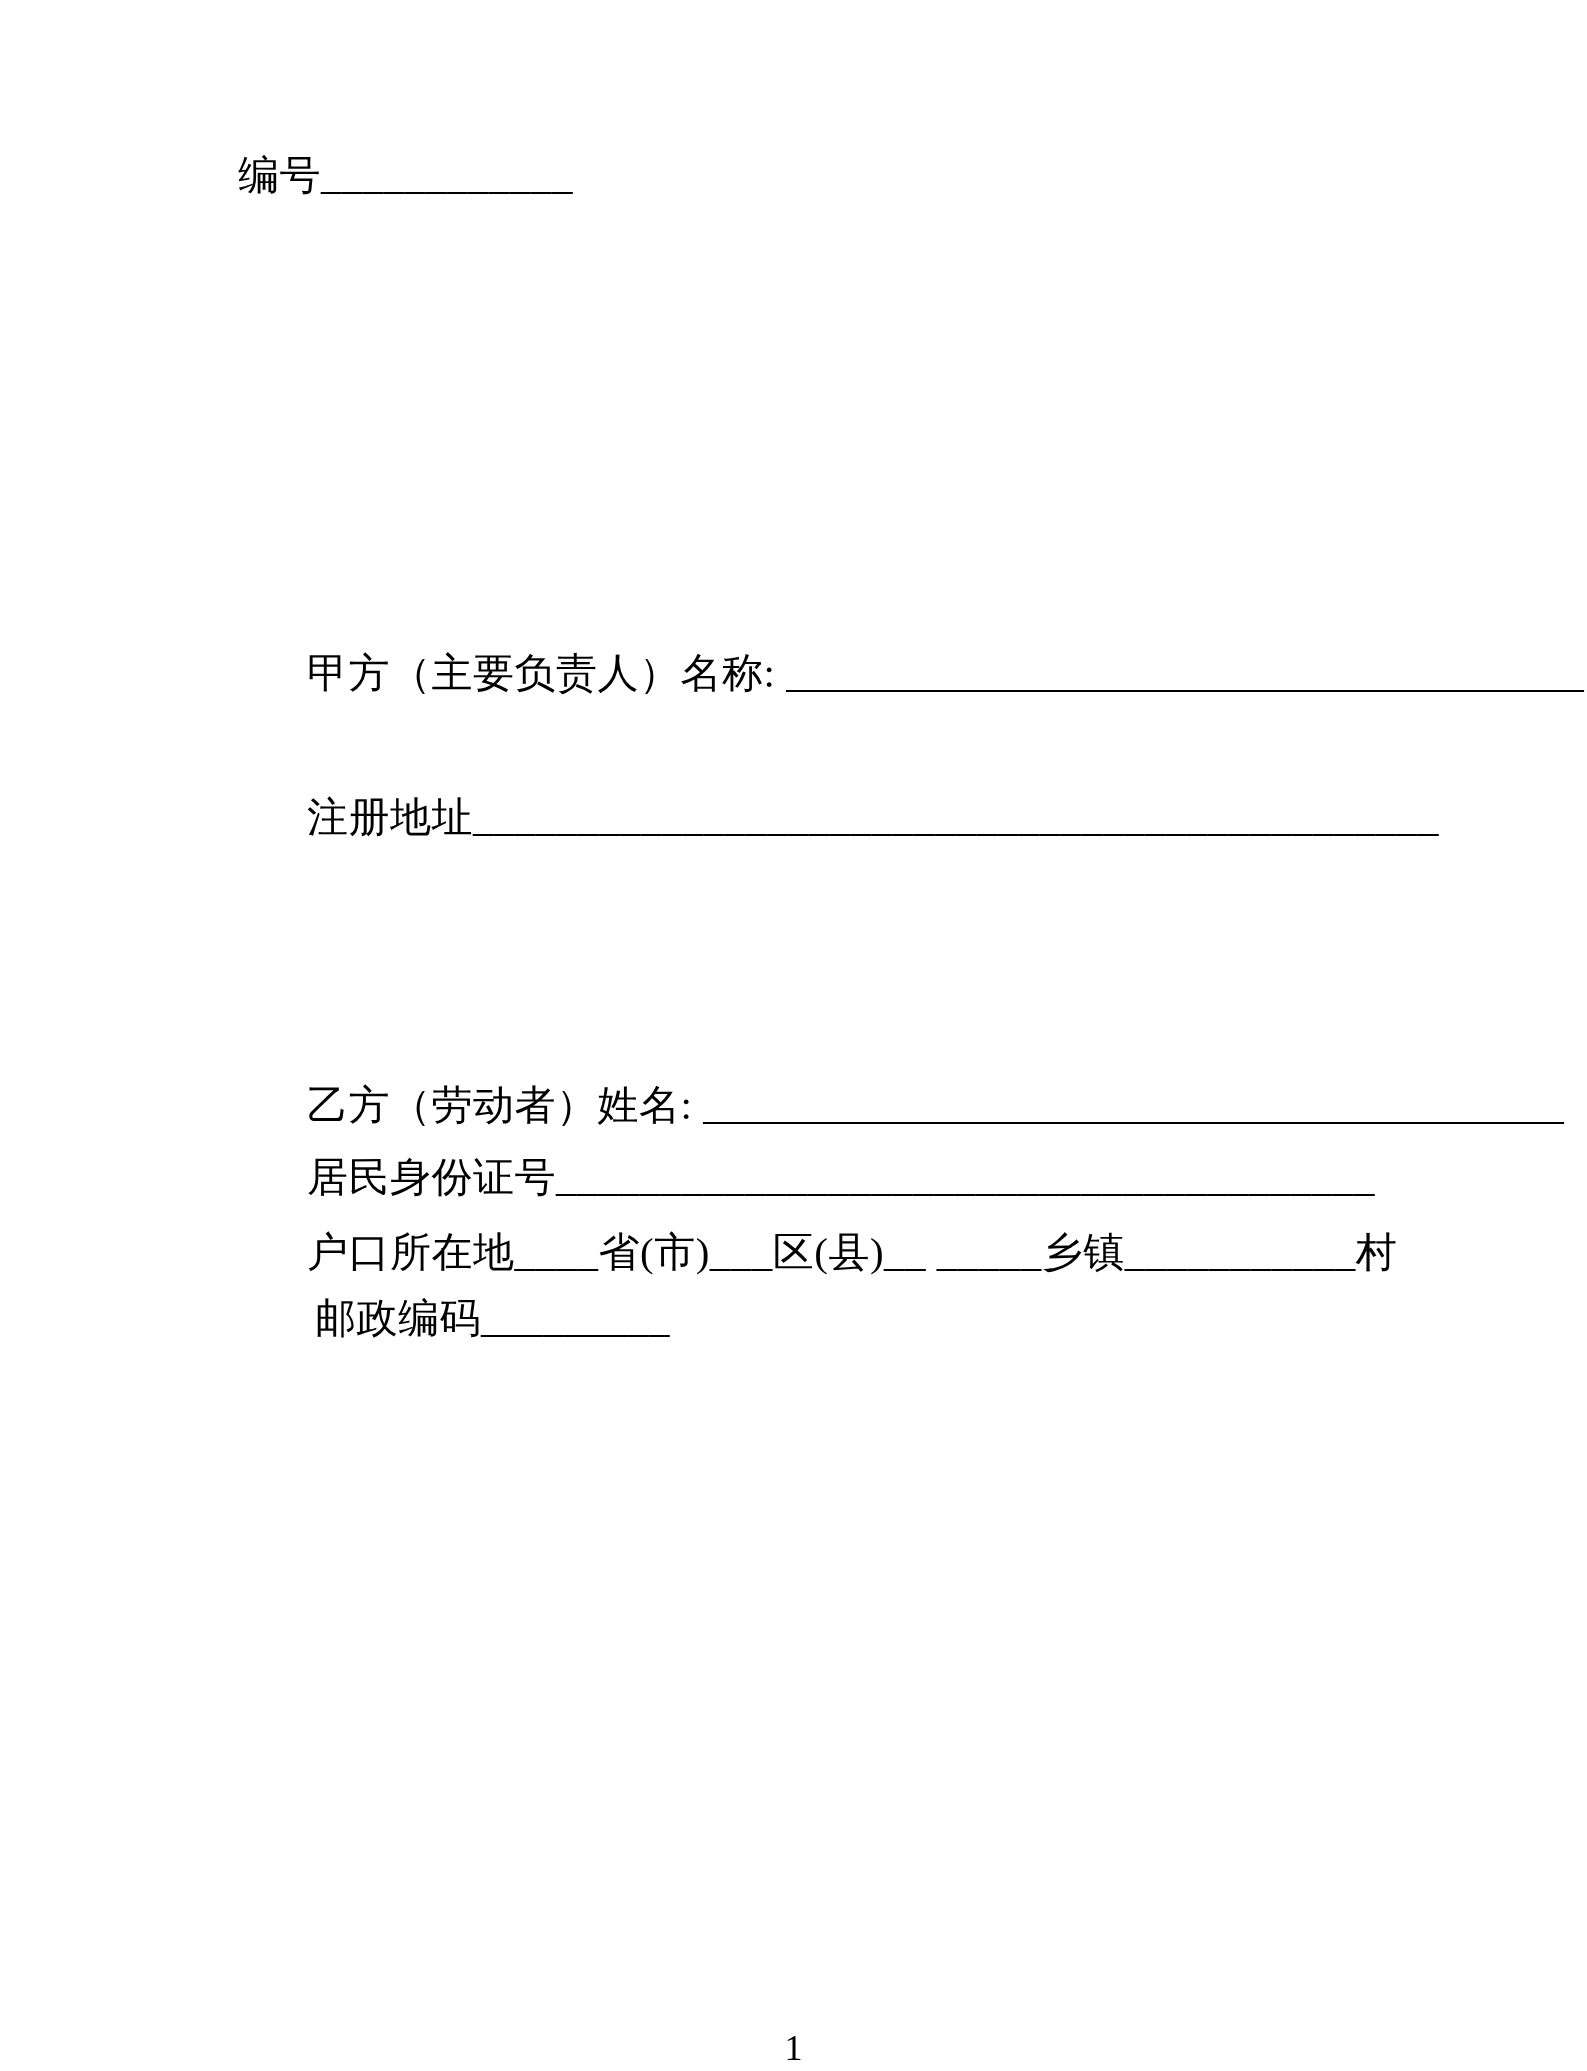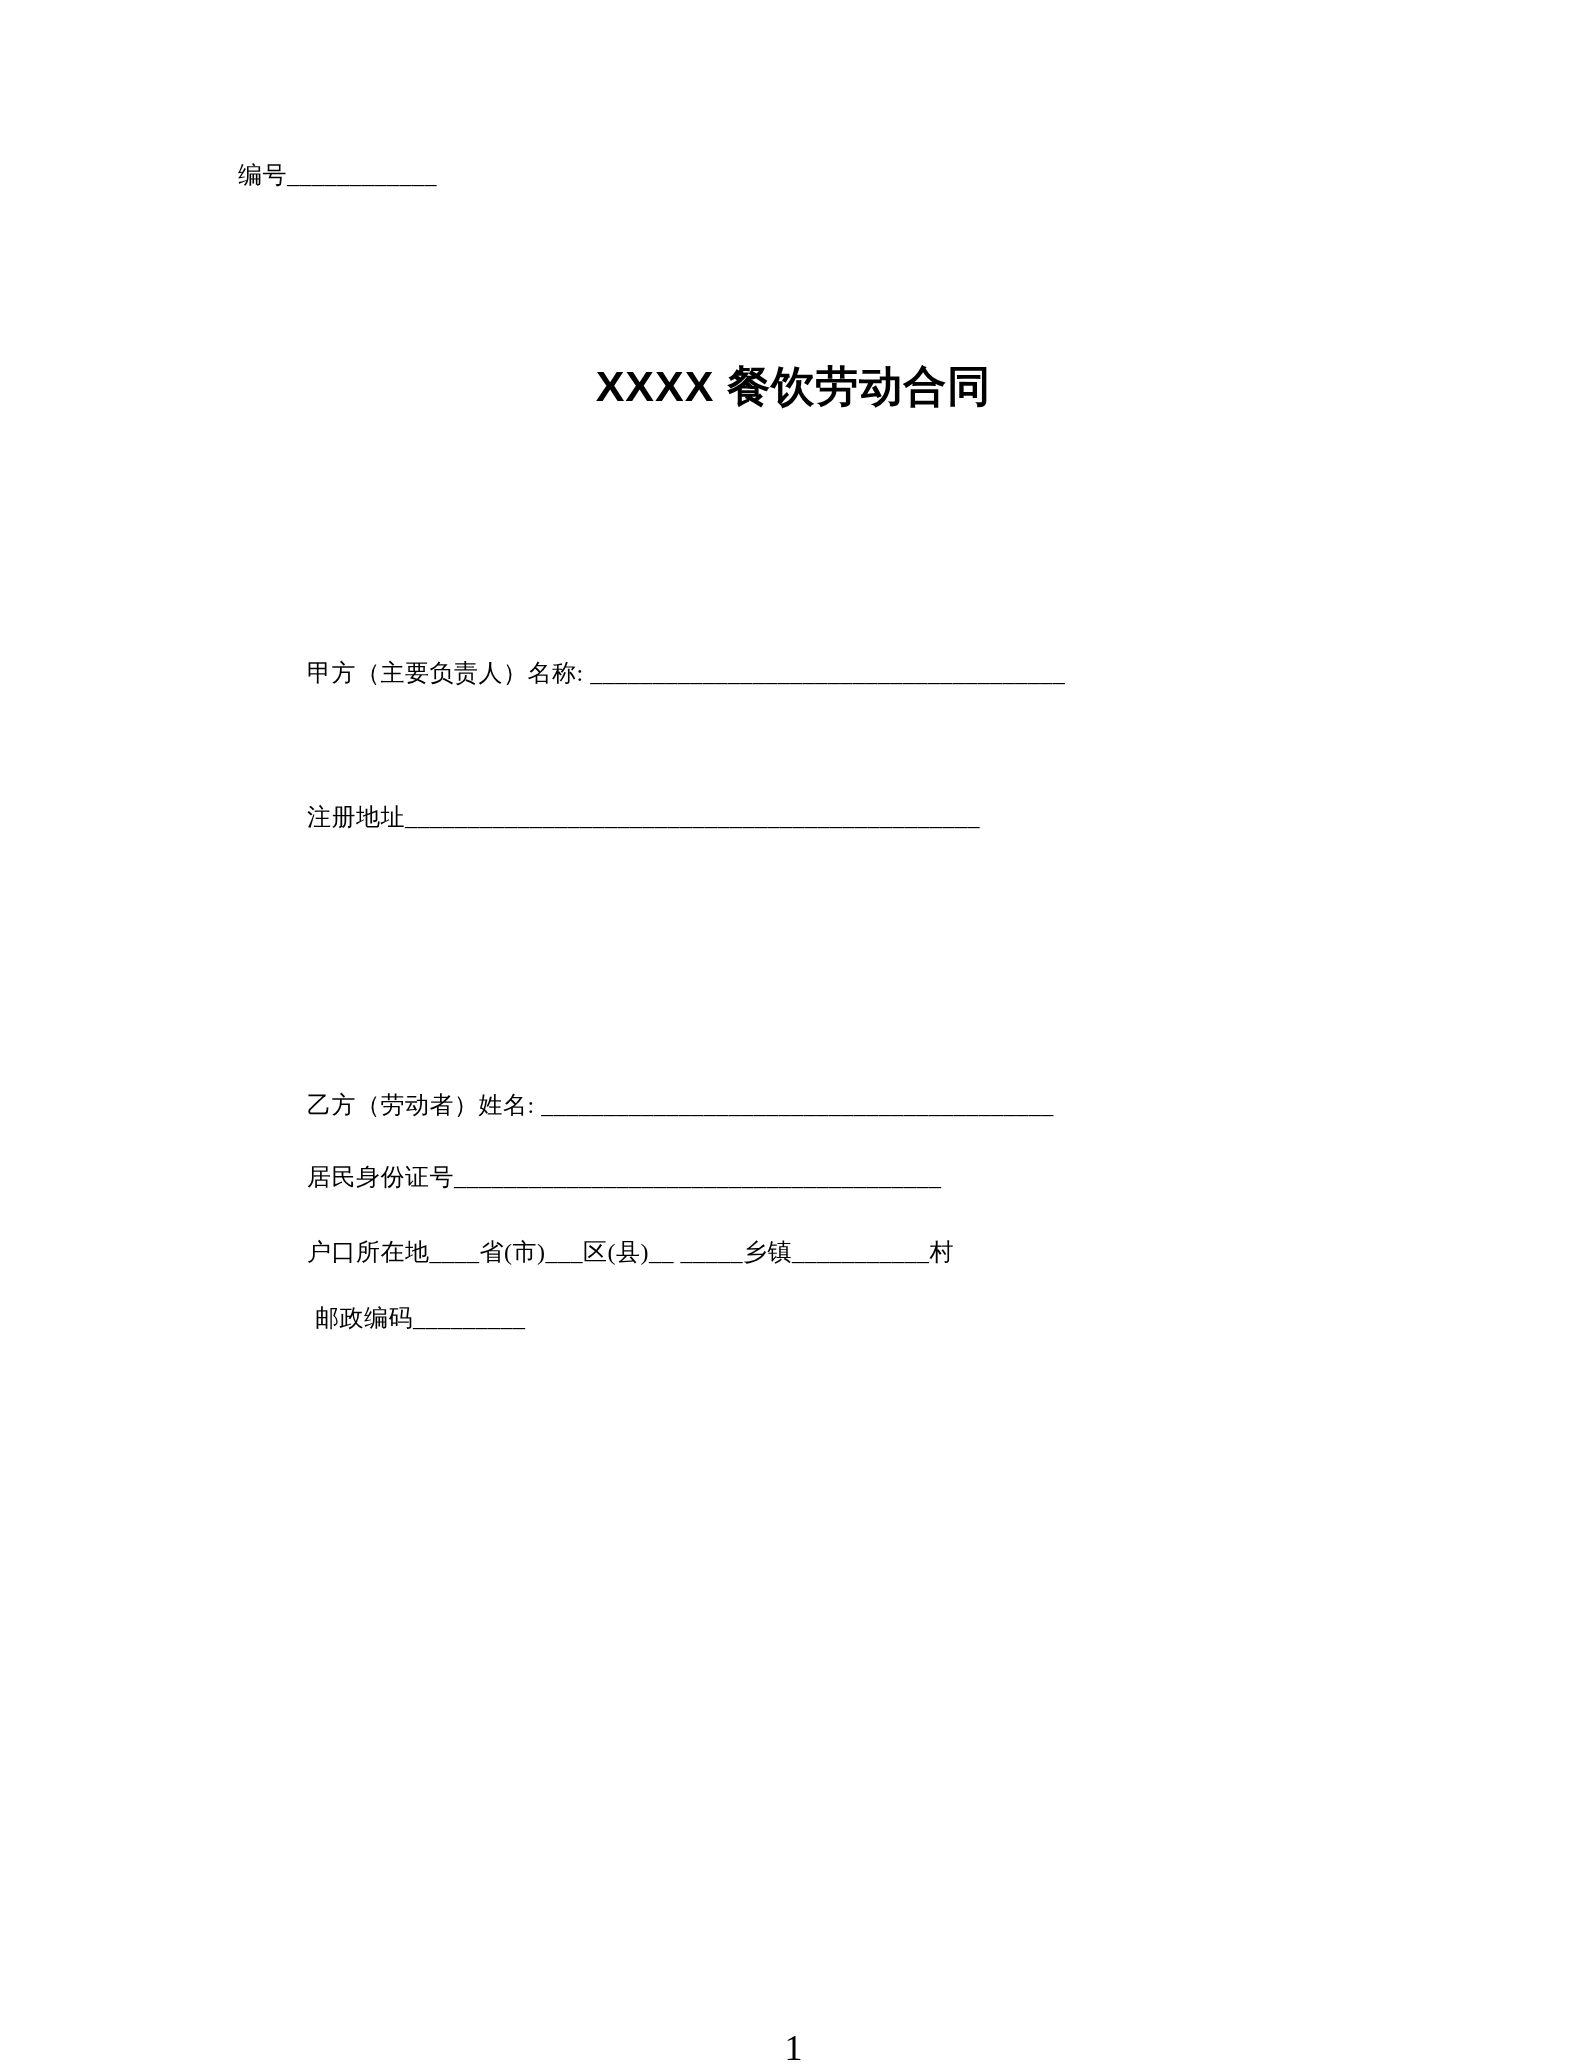--- a/index.html
+++ b/index.html
@@ -12,21 +12,21 @@
     width: 1587px;
     height: 2071px;
     background: #ffffff;
     color: #000000;
     font-family: "Liberation Serif", "DejaVu Serif", serif;
     overflow: hidden;
   }
   .line {
     position: absolute;
     left: 307px;
-    font-size: 24px;
+    font-size: 41px;
     line-height: 40px;
     white-space: pre;
     letter-spacing: 0.5px;
   }
   .serial-line {
     top: 155px;
     left: 238px;
   }
   .doc-title {
     position: absolute;
@@ -61,21 +61,20 @@
     line-height: 44px;
   }
 </style>
 </head>
 <body>
 
 <div class="page">
 
   <div class="line serial-line">编号____________</div>
 
-  <h1 class="doc-title">XXXX 餐饮劳动合同</h1>
 
   <div class="line a-line-1">甲方（主要负责人）名称: ______________________________________</div>
 
 
   <div class="line a-line-3">注册地址______________________________________________</div>
 
 
   <div class="line b-line-1">乙方（劳动者）姓名: _________________________________________</div>
 
   <div class="line b-line-3">户口所在地____省(市)___区(县)__ _____乡镇___________村</div>

